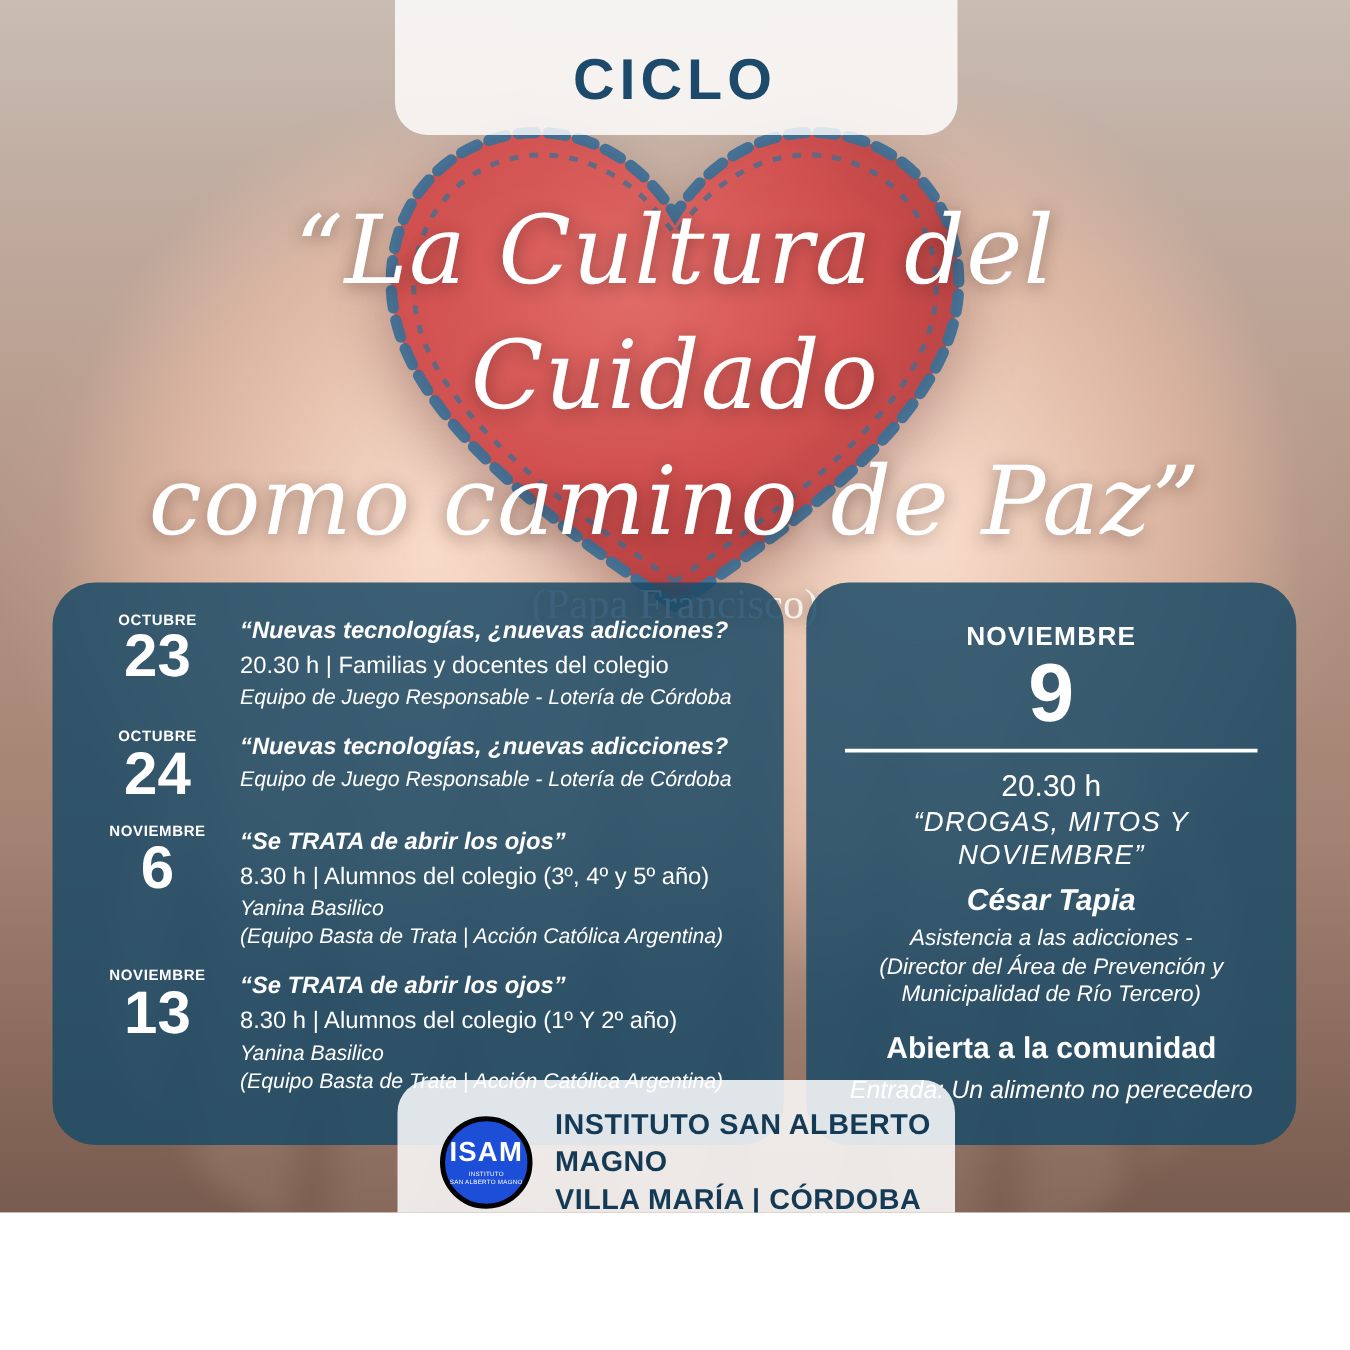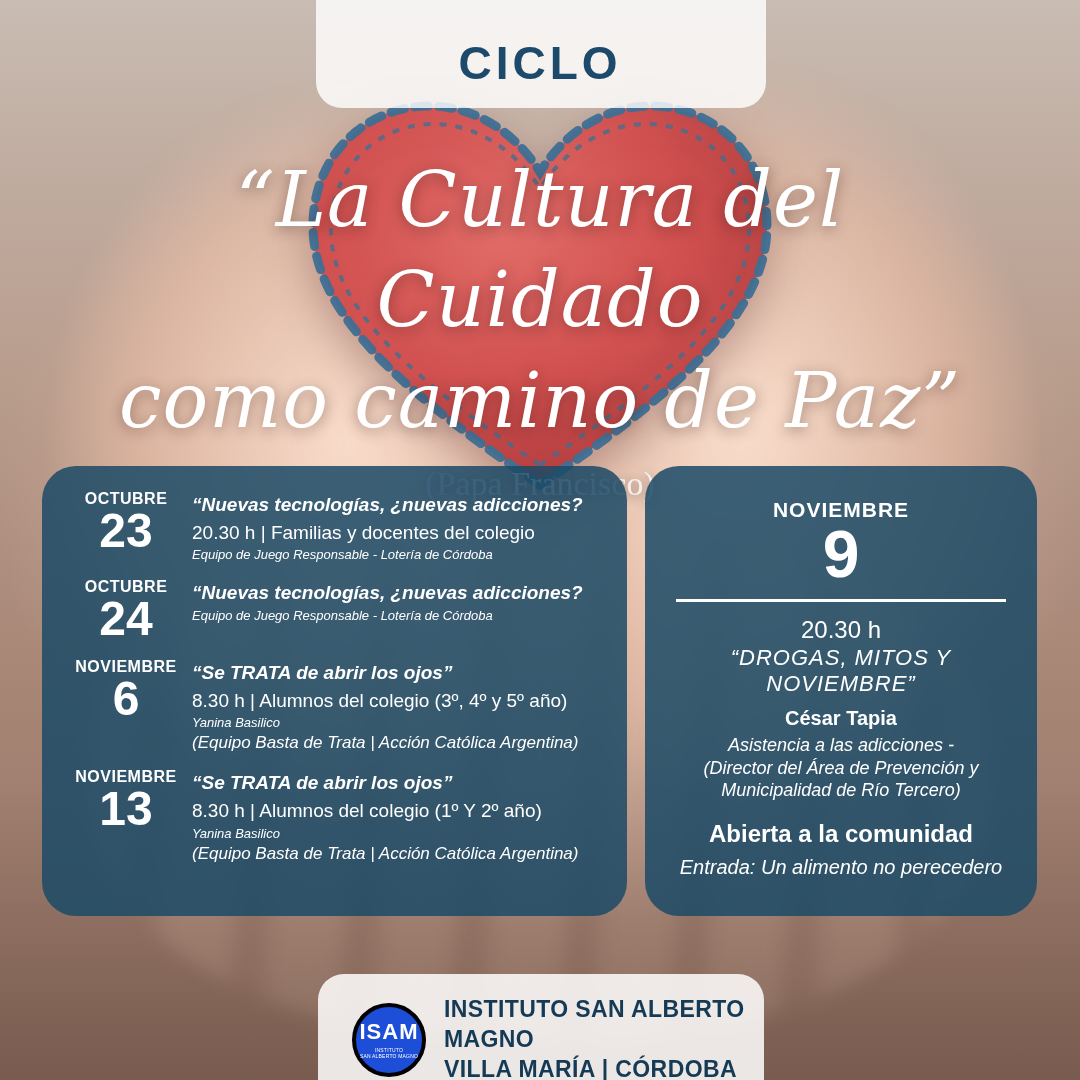--- a/index.html
+++ b/index.html
@@ -3,21 +3,21 @@
 <meta charset="utf-8">
 <style>
   * { box-sizing: border-box; margin: 0; padding: 0; }
   html, body {
     width: 1080px; height: 1080px;
     font-family: "Liberation Sans", sans-serif;
     overflow: hidden;
   }
   #poster {
     position: relative;
-    width: 1080px; height: 1080px;
+    width: 1080px; height: 970px;
     background: #cbb9ae;
     overflow: hidden;
     padding-left: 45px;
   }
 
   
   .bg {
     position: absolute; inset: 0;
     background:
       radial-gradient(ellipse 70% 55% at 50% 46%, rgba(255,228,214,0.55) 0%, rgba(236,196,176,0.35) 45%, rgba(190,150,132,0.0) 72%),
@@ -127,21 +127,21 @@
     margin-bottom: 12px;
   }
   .sched-row:last-child { margin-bottom: 0; }
   .date-col {
     width: 132px;
     flex: 0 0 132px;
     text-align: center;
     padding-top: 2px;
   }
   .date-month {
-    font-size: 16px;
+    font-size: 12px;
     font-weight: 700;
     letter-spacing: 0.5px;
     line-height: 1.1;
   }
   .date-day {
     font-size: 48px;
     font-weight: 700;
     line-height: 1.05;
     margin-top: -2px;
   }
@@ -153,21 +153,21 @@
     margin-bottom: 2px;
     font-weight: bold;
   }
   .info-time {
     font-size: 19px;
     line-height: 1.35;
     margin-bottom: 2px;
   }
   .info-org {
     font-style: italic;
-    font-size: 13px;
+    font-size: 17px;
     line-height: 1.3;
   }
   .info-org-2 {
     font-style: italic;
     font-size: 17px;
     line-height: 1.3;
   }
 
   
   .r-month {
@@ -175,21 +175,21 @@
   }
   .r-day {
     font-size: 66px; font-weight: 700; line-height: 1.05; margin-top: -2px;
   }
   .r-rule {
     width: 330px; height: 3px; background: #ffffff; margin: 10px auto 12px auto;
   }
   .r-time { font-size: 24px; line-height: 1.3; }
   .r-place { font-size: 24px; line-height: 1.25; margin-bottom: 14px; }
   .r-topic { font-style: italic; font-size: 22px; letter-spacing: 1px; margin-bottom: 10px; }
-  .r-speaker { font-weight: 700; font-size: 20px; margin-bottom: 4px; }
+  .r-speaker { font-style: italic; font-weight: 700; font-size: 24px; margin-bottom: 4px; }
   .r-role { font-style: italic; font-size: 18px; line-height: 1.25; }
   .r-open { font-weight: 700; font-size: 24px; margin-top: 18px; }
   .r-entry { font-style: italic; font-size: 20px; margin-top: 8px; }
 
   
   .footer {
     position: absolute; left: 318px; bottom: -26px;
     width: 446px; height: 132px;
     background: rgba(255,255,255,0.85);
     border-radius: 26px 26px 0 0;

